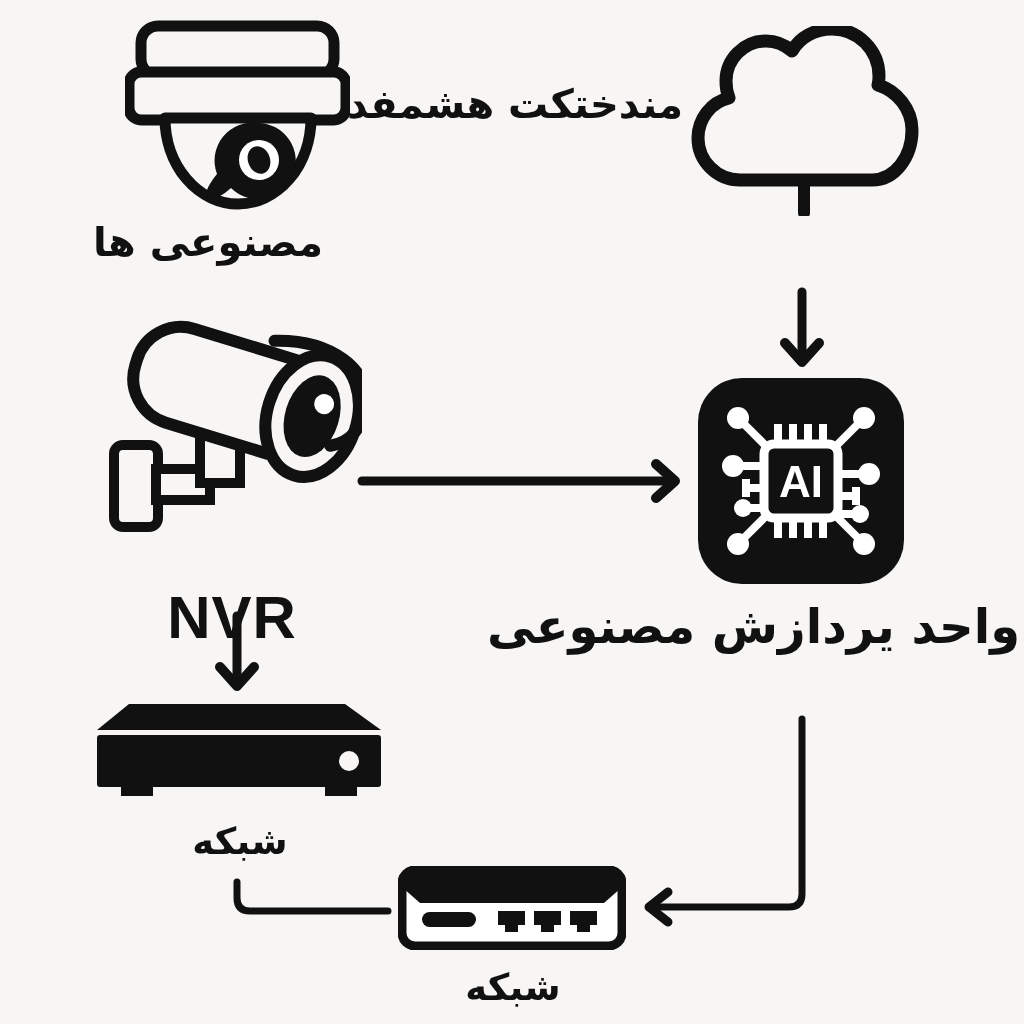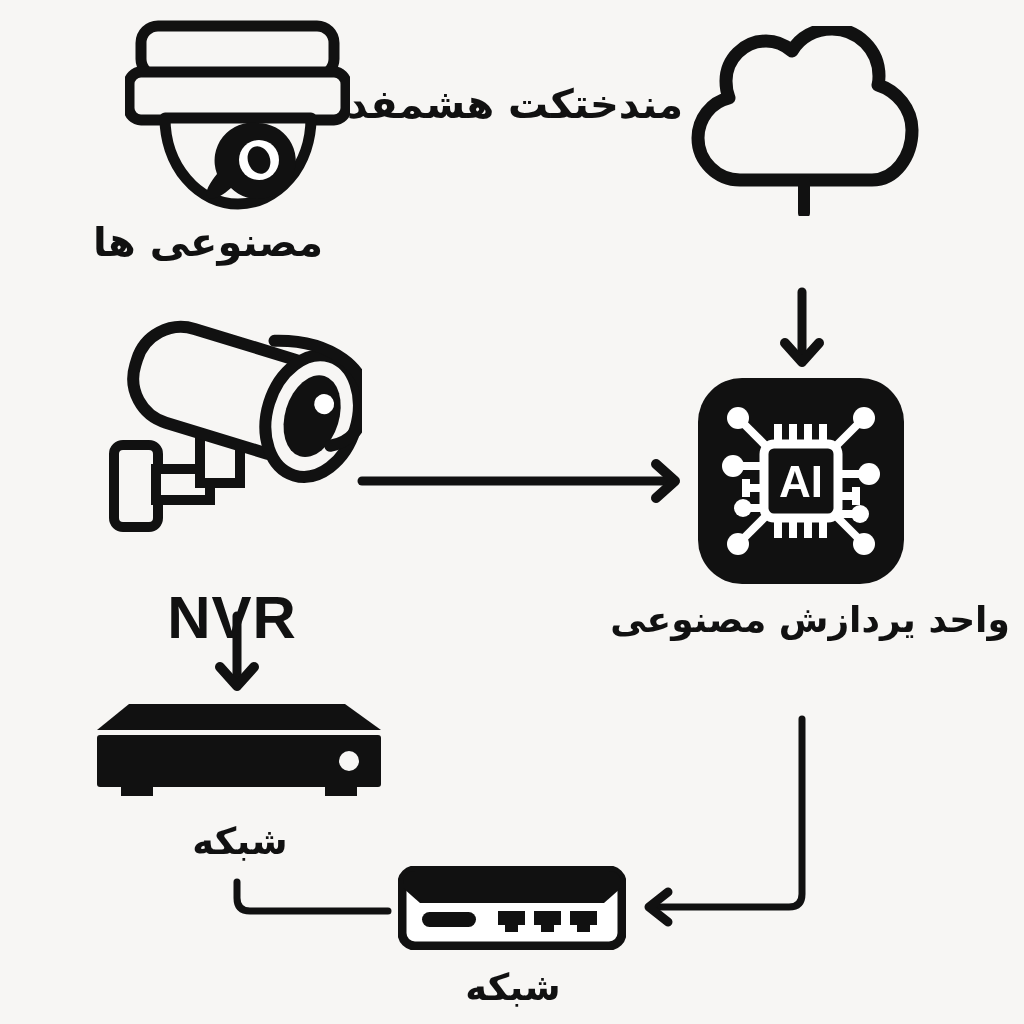--- a/index.html
+++ b/index.html
@@ -126,21 +126,21 @@
           <line x1="95" y1="142" x2="95" y2="160"></line>
         <line x1="110" y1="142" x2="110" y2="160"></line>
           <line x1="125" y1="142" x2="125" y2="160"></line>
       </g>
 
       <rect x="66" y="66" width="74" height="74" rx="10" fill="var(--ink)" stroke="#ffffff" stroke-width="9"></rect>
       <text x="103" y="119" text-anchor="middle" fill="#ffffff" font-family="Liberation Sans, sans-serif" font-size="44" font-weight="bold">AI</text>
     </svg>
   </div>
   <div class="abs" style="left:600px;top:598px;width:420px;">
-    <div class="label fa" dir="rtl" style="font-size:36px;">واحد یردازش مصنوعی</div>
+    <div class="label fa" dir="rtl" style="font-size:48px;">واحد یردازش مصنوعی</div>
   </div>
 
   <div class="abs" style="left:95px;top:704px;">
     <svg width="288" height="92" viewBox="0 0 288 92">
       <polygon class="fill" points="34,0 250,0 286,26 2,26"></polygon>
       <rect class="fill" x="2" y="31" width="284" height="52" rx="3"></rect>
       <circle class="bgfill" cx="254" cy="57" r="10"></circle>
       <rect class="fill" x="26" y="83" width="32" height="9"></rect>
       <rect class="fill" x="230" y="83" width="32" height="9"></rect>
     </svg>

